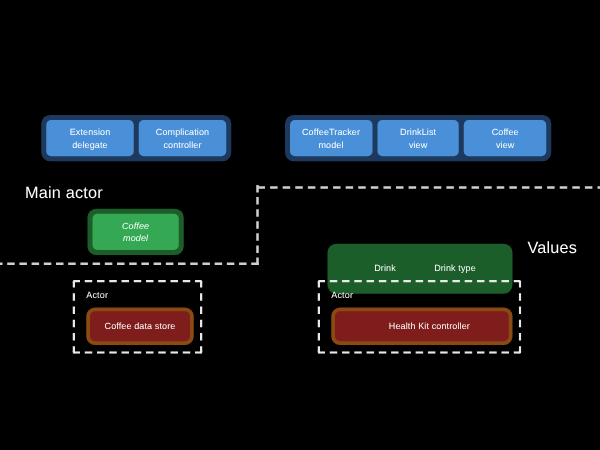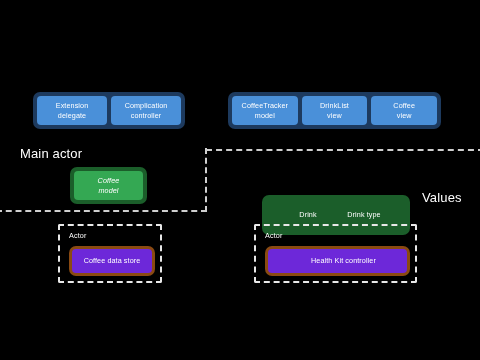--- a/index.html
+++ b/index.html
@@ -40,21 +40,21 @@
     text-align: center;
     color: #ffffff;
     font-size: 7.2px;
     line-height: 1.28;
     letter-spacing: 0.1px;
     box-sizing: border-box;
     white-space: pre-line;
   }
   .node.blue   { background: #4a90d9; }
   .node.green  { background: #34a853; }
-  .node.orange { background: #6d28d9; }
+  .node.orange { background: #7f1d1d; }
 
   
   .region {
     position: absolute;
     box-sizing: border-box;
   }
   .region-main-actor {
     border-left: 0;
     border-top: 0;
     border-right: 2px dashed #cfcfcf;

